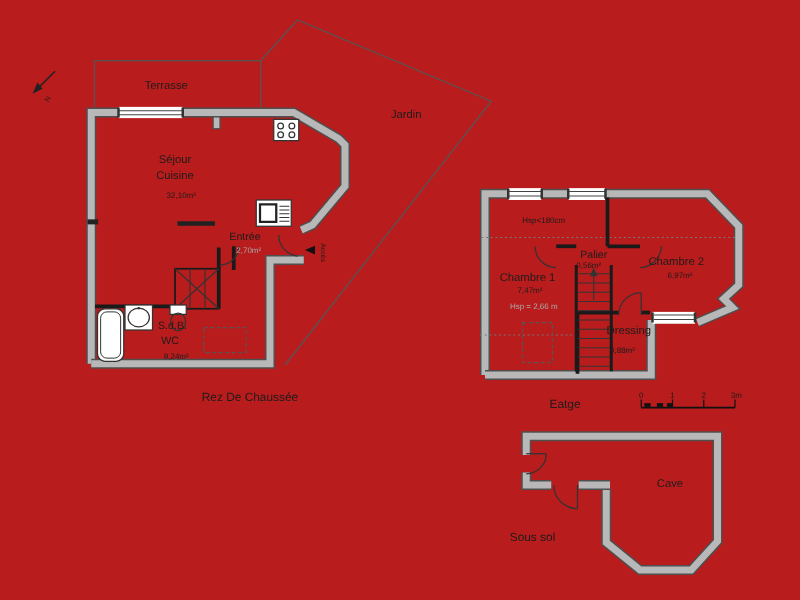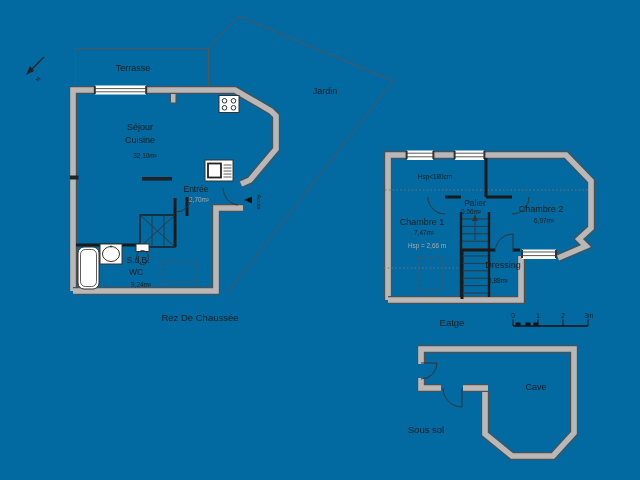--- a/index.html
+++ b/index.html
@@ -1,16 +1,16 @@
 <!DOCTYPE html>
 <html><head>
 <meta charset="utf-8">
 <style>
   html,body{margin:0;padding:0;background:#ffffff;}
-  #stage{position:relative;width:640px;height:480px;background:#0369a1;overflow:hidden;
+  #stage{position:relative;width:640px;height:480px;background:#b91c1c;overflow:hidden;
          font-family:"Liberation Sans",sans-serif;}
   svg{position:absolute;left:0;top:0;}
   svg text{font-family:"Liberation Sans",sans-serif;fill:#1c1c1c;}
   .wo{fill:none;stroke:#4f4f4f;stroke-width:8;stroke-linejoin:miter;stroke-linecap:butt;}
   .wi{fill:none;stroke:#b8b8b8;stroke-width:5.6;stroke-linejoin:miter;stroke-linecap:butt;}
   .thin{fill:none;stroke:#555;stroke-width:1;}
   .black3{fill:none;stroke:#1a1a1a;stroke-width:3;stroke-linecap:butt;}
   .arc{fill:none;stroke:#333;stroke-width:1;}
   .fix{fill:#ffffff;stroke:#333;stroke-width:1;}
   .dots{fill:none;stroke:#777;stroke-width:0.9;stroke-dasharray:1.6 2.2;}

